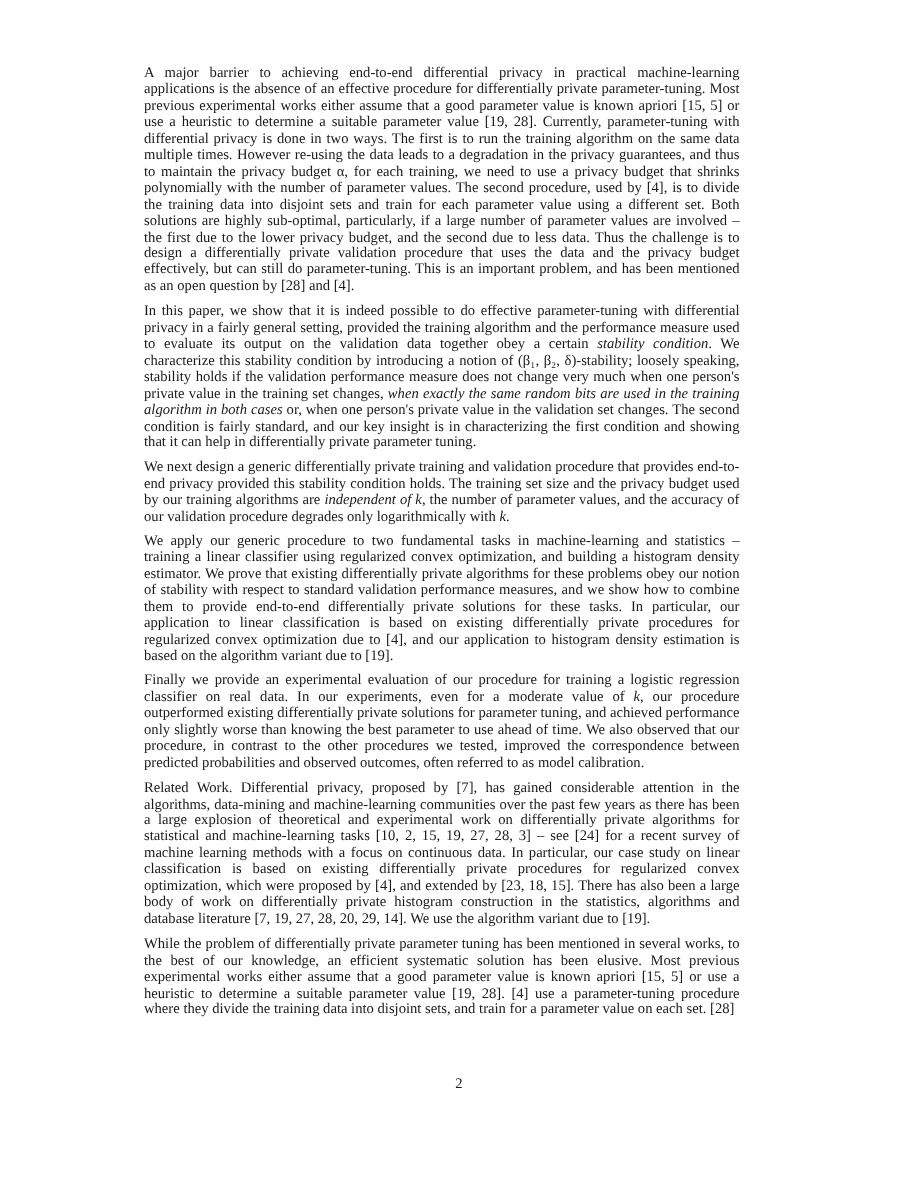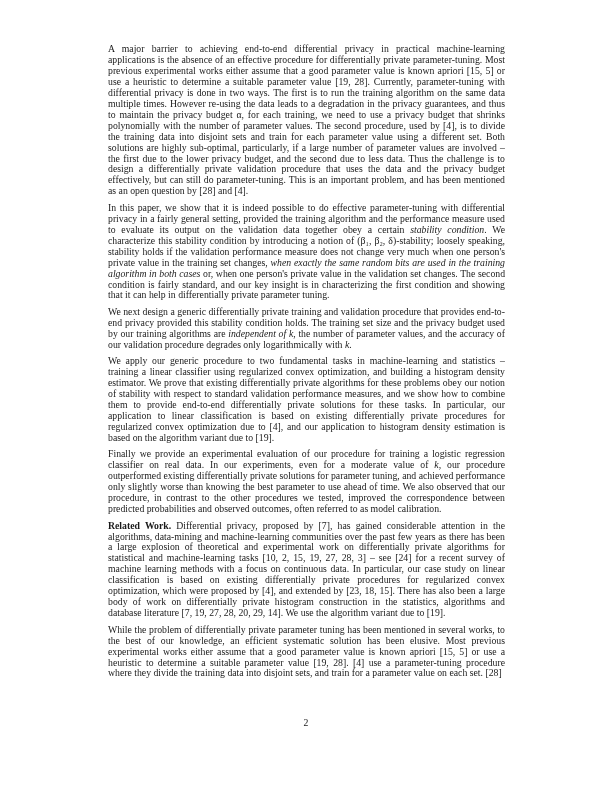--- a/index.html
+++ b/index.html
@@ -1,25 +1,25 @@
 <!DOCTYPE html>
 <html><head>
 <meta charset="utf-8">
 <style>
   html, body { margin: 0; padding: 0; background: #ffffff; }
   body { width: 612px; height: 792px; position: relative; overflow: hidden; }
   .page {
-    position: absolute; left: 108px; top: 44px; width: 397px;
+    position: absolute; left: 96px; top: 44px; width: 397px;
     font-family: "Liberation Serif", "DejaVu Serif", serif;
     font-size: 9.75px; line-height: 10.95px; color: #1a1a1a;
     text-align: justify; hyphens: auto;
   }
   .page p { margin: 0 0 5.5px 0; }
   .page em { }
-  .page strong { font-weight: bold; }
+  .page strong { font-weight: normal; }
   .page-number {
     position: absolute; left: 0; width: 612px; top: 717px;
     text-align: center;
     font-family: "Liberation Serif", "DejaVu Serif", serif;
     font-size: 9.75px; color: #1a1a1a;
   }
 </style>
 </head>
 <body>
 

